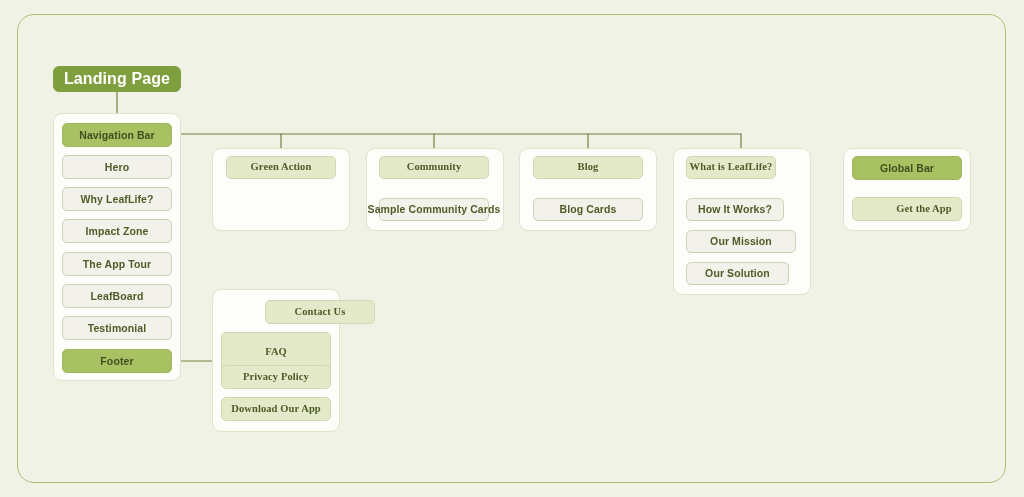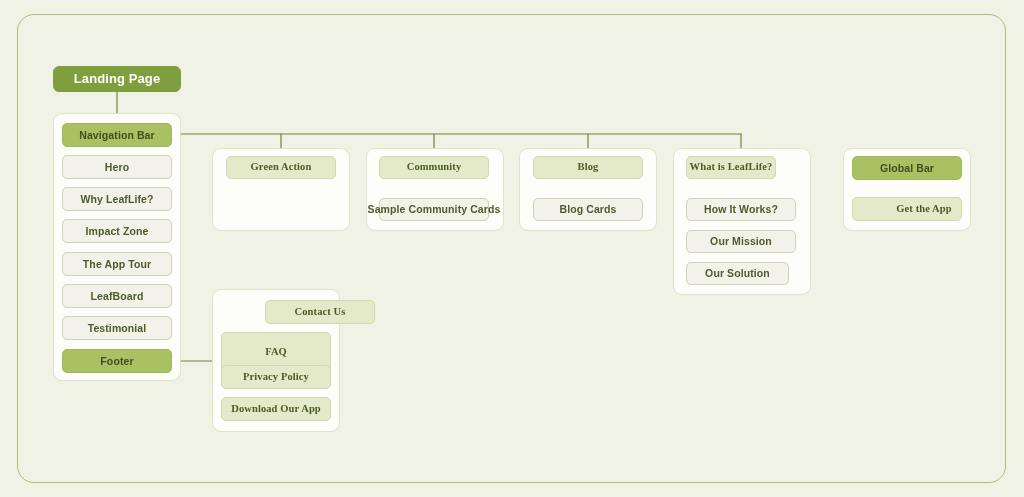--- a/index.html
+++ b/index.html
@@ -59,21 +59,21 @@
     font-size: 10.5px;
     letter-spacing: .1px;
     line-height: 1.15;
     padding: 0 6px;
     white-space: nowrap;
   }
   .node.root {
     background: #7f9f3e;
     border: 1px solid #7f9f3e;
     color: #ffffff;
-    font-size: 13px;
+    font-size: 16px;
     font-weight: 600;
     border-radius: 6px;
   }
   .node.mid {
     background: #a8c162;
     border: 1px solid #a0ba59;
     color: #3f4f20;
     font-weight: 600;
   }
   .node.light {
@@ -174,21 +174,21 @@
     <span>Blog</span>
   </div>
   <div class="node plain" style="left:533px; top:198px; width:110px; height:23px;">
     <span>Blog Cards</span>
   </div>
 
   <div class="group" style="left:673px; top:148px; width:138px; height:147px;"></div>
   <div class="node light" style="left:686px; top:156px; width:90px; height:23px;">
     <span>What is LeafLife?</span>
   </div>
-  <div class="node plain" style="left:686px; top:198px; width:110px; height:23px;">
+  <div class="node plain" style="left:686px; top:198px; width:98px; height:23px;">
     <span>How It Works?</span>
   </div>
   <div class="node plain" style="left:686px; top:230px; width:110px; height:23px;">
     <span>Our Mission</span>
   </div>
   <div class="node plain" style="left:686px; top:262px; width:103px; height:23px;align-items:center;">
     <span>Our Solution</span>
   </div>
 
   <div class="group" style="left:843px; top:148px; width:128px; height:83px;"></div>

